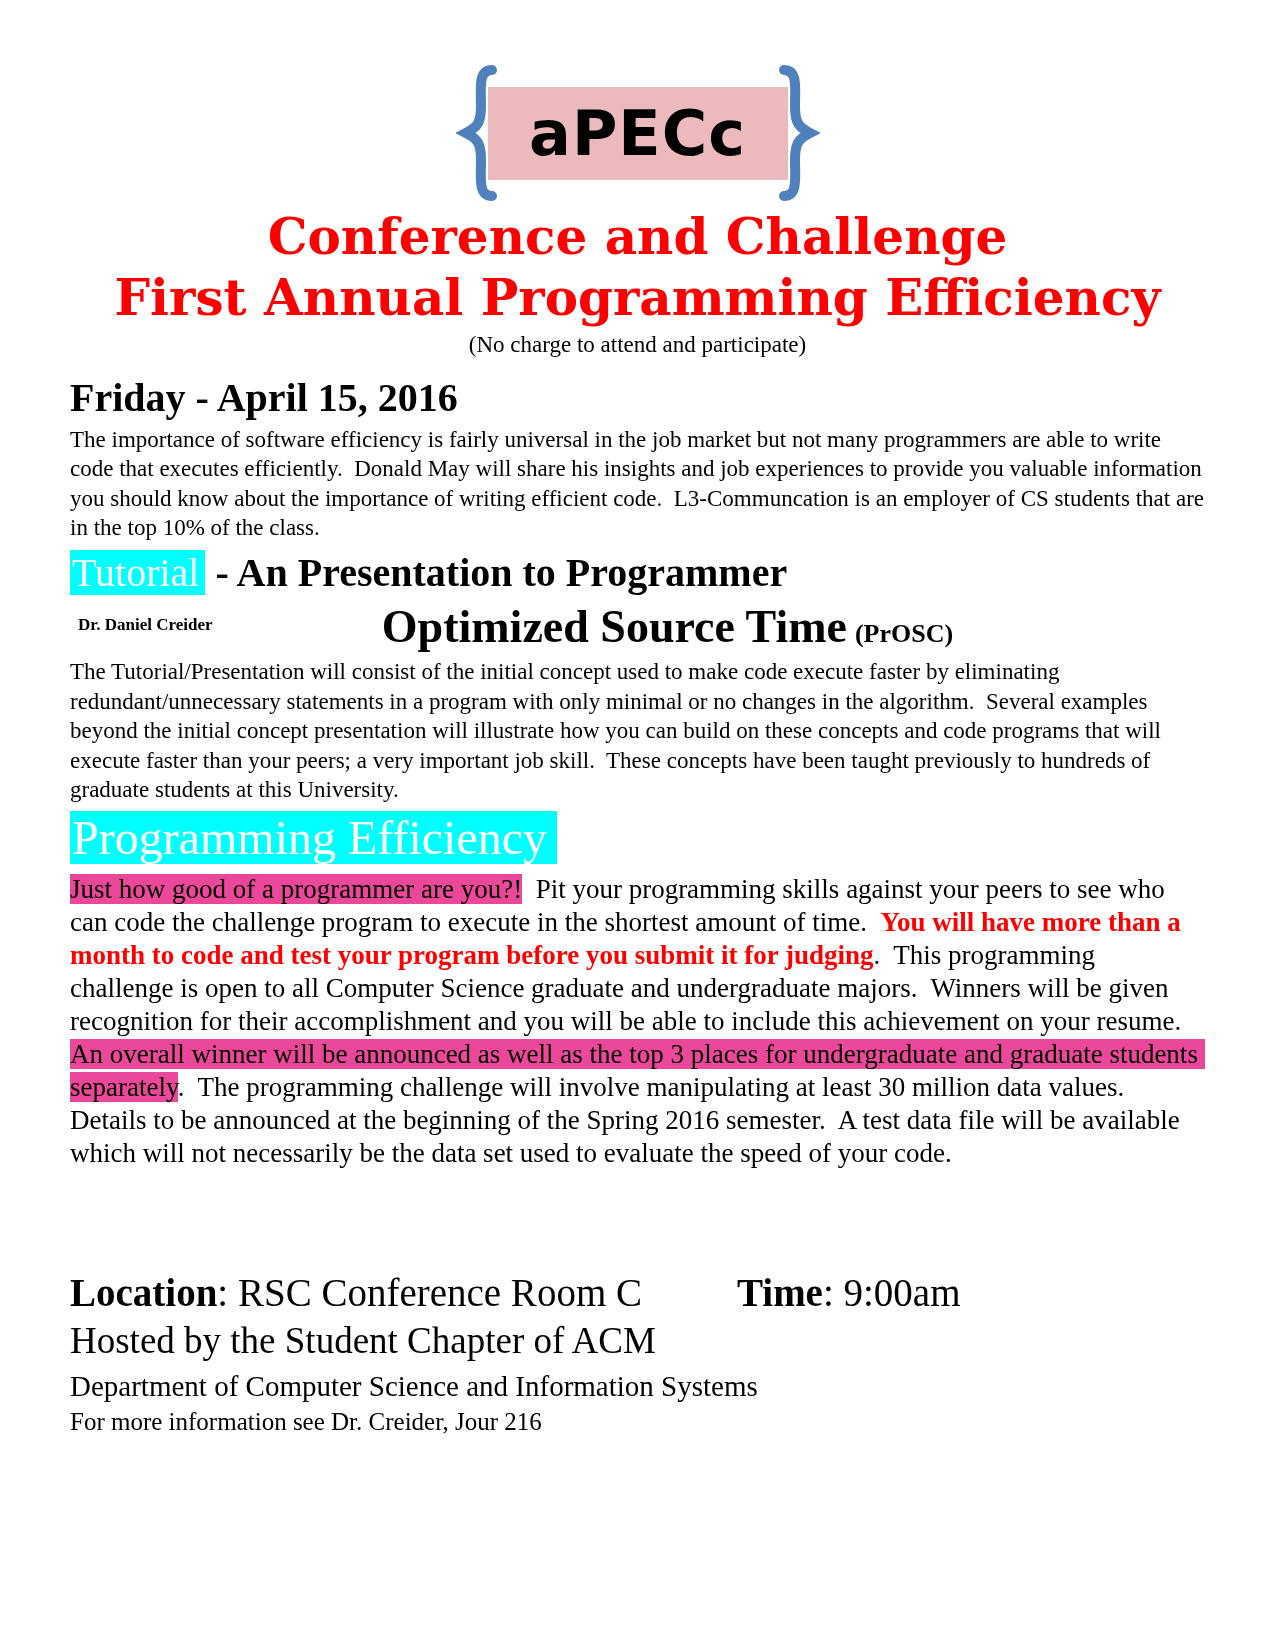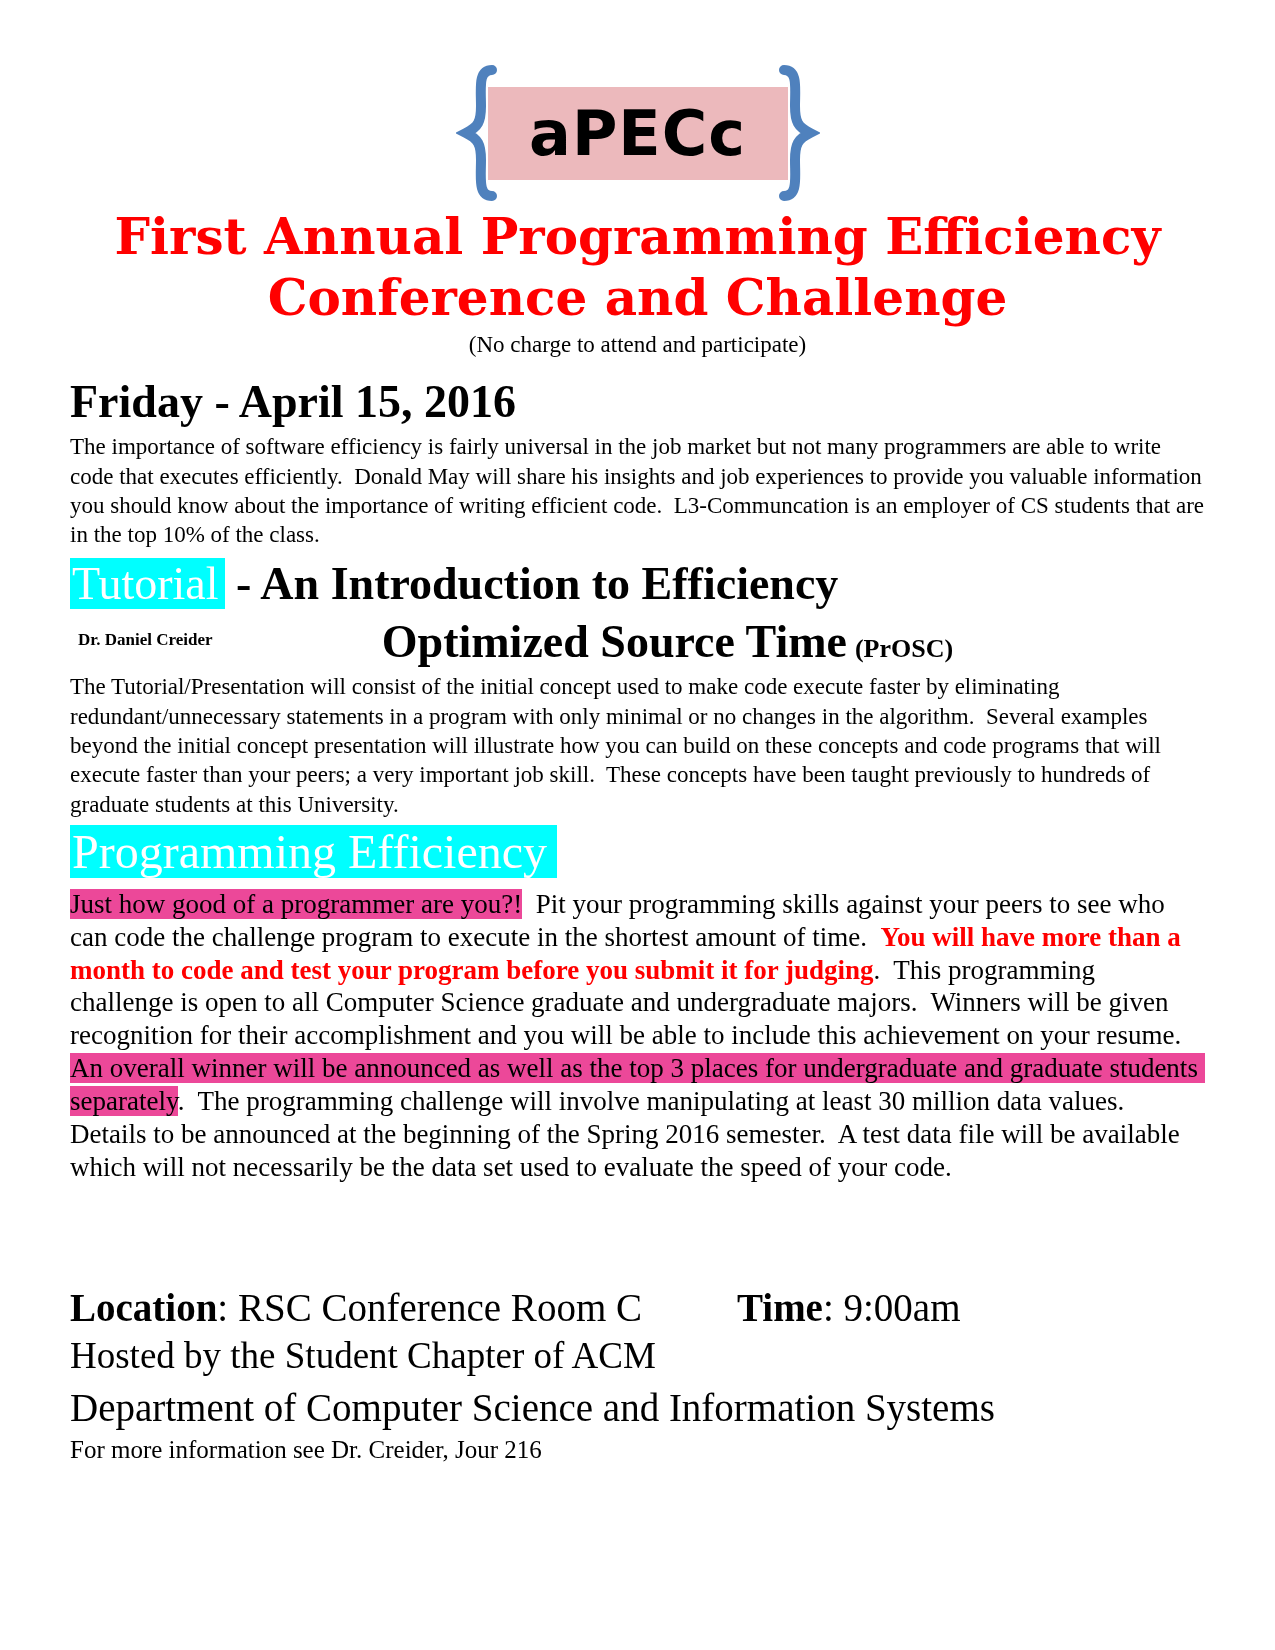--- a/index.html
+++ b/index.html
@@ -32,21 +32,21 @@
     font-family:"DejaVu Serif", serif;
     font-size:50px; line-height:1.22; margin-top:2px;
   }
   .subtitle {
     text-align:center; font-size:23px; margin-top:4px;
   }
   .subtitle .u { }
 
   
   .h-big {
-    font-size:46px; font-weight:bold; line-height:1.22;
+    font-size:40px; font-weight:bold; line-height:1.22;
     white-space:pre-wrap;
   }
   .date-heading { margin-top:16px; }
   .hl-cyan {
     background:#00ffff; color:#ffffff; font-weight:normal;
     padding:0 6px 0 2px;
   }
   .challenge-heading {
     font-size:48px; line-height:1.3; margin-top:2px;
   }
@@ -75,50 +75,50 @@
     padding-left:60px;
   }
   .prosc { font-size:26px; font-weight:bold; margin-left:8px; }
 
   
   .footer { margin-top:100px; }
   .loc-row { font-size:39px; line-height:1.25; }
   .loc-row b { font-weight:bold; }
   .time-seg { margin-left:95px; }
   .hosted   { font-size:37px; line-height:1.25; }
-  .dept     { font-size:39px; line-height:1.3; margin-top:4px; }
+  .dept     { font-size:29px; line-height:1.3; margin-top:4px; }
   .info     { font-size:25px; line-height:1.3; }
 </style>
 </head>
 <body>
 
 <div class="page">
 
   <div class="logo-row">
     <svg class="brace left" viewBox="0 0 46 138">
       <path d="M 36 6 C 22 6, 25 24, 25 42 C 25 58, 22 63, 10 69 C 22 75, 25 80, 25 96 C 25 114, 22 132, 36 132" fill="none" stroke="#4f81bd" stroke-width="10" stroke-linecap="round"></path>
     </svg>
     <div class="logo-box">aPECc</div>
     <svg class="brace right" viewBox="0 0 46 138">
       <path d="M 10 6 C 24 6, 21 24, 21 42 C 21 58, 24 63, 36 69 C 24 75, 21 80, 21 96 C 21 114, 24 132, 10 132" fill="none" stroke="#4f81bd" stroke-width="10" stroke-linecap="round"></path>
     </svg>
   </div>
 
   <div class="title">
+    <div>Conference and Challenge</div>
     <div>First Annual Programming Efficiency</div>
-    <div>Conference and Challenge</div>
   </div>
   <div class="subtitle"><span>(</span><span class="u">No charge to attend and participate</span><span>)</span></div>
 
   <div class="h-big date-heading">Friday - April 15, 2016</div>
 
 
   <div class="para">The importance of software efficiency is fairly universal in the job market but not many programmers are able to write code that executes efficiently.  Donald May will share his insights and job experiences to provide you valuable information you should know about the importance of writing efficient code.  L3-Communcation is an employer of CS students that are in the top 10% of the class.</div>
 
-  <div class="h-big" style="margin-top:6px;"><span class="hl-cyan">Tutorial</span><span> - An Introduction to Efficiency</span></div>
+  <div class="h-big" style="margin-top:6px;"><span class="hl-cyan">Tutorial</span><span> - An Presentation to Programmer</span></div>
 
   <div class="tutorial-line2">
     <span class="presenter">Dr. Daniel Creider</span>
     <div class="tutorial-line2-center"><span>Optimized Source Time</span><span class="prosc">(PrOSC)</span></div>
   </div>
 
   <div class="para">The Tutorial/Presentation will consist of the initial concept used to make code execute faster by eliminating redundant/unnecessary statements in a program with only minimal or no changes in the algorithm.  Several examples beyond the initial concept presentation will illustrate how you can build on these concepts and code programs that will execute faster than your peers; a very important job skill.  These concepts have been taught previously to hundreds of graduate students at this University.</div>
 
   <div class="h-big challenge-heading"><span class="hl-cyan">Programming Efficiency</span></div>
 

